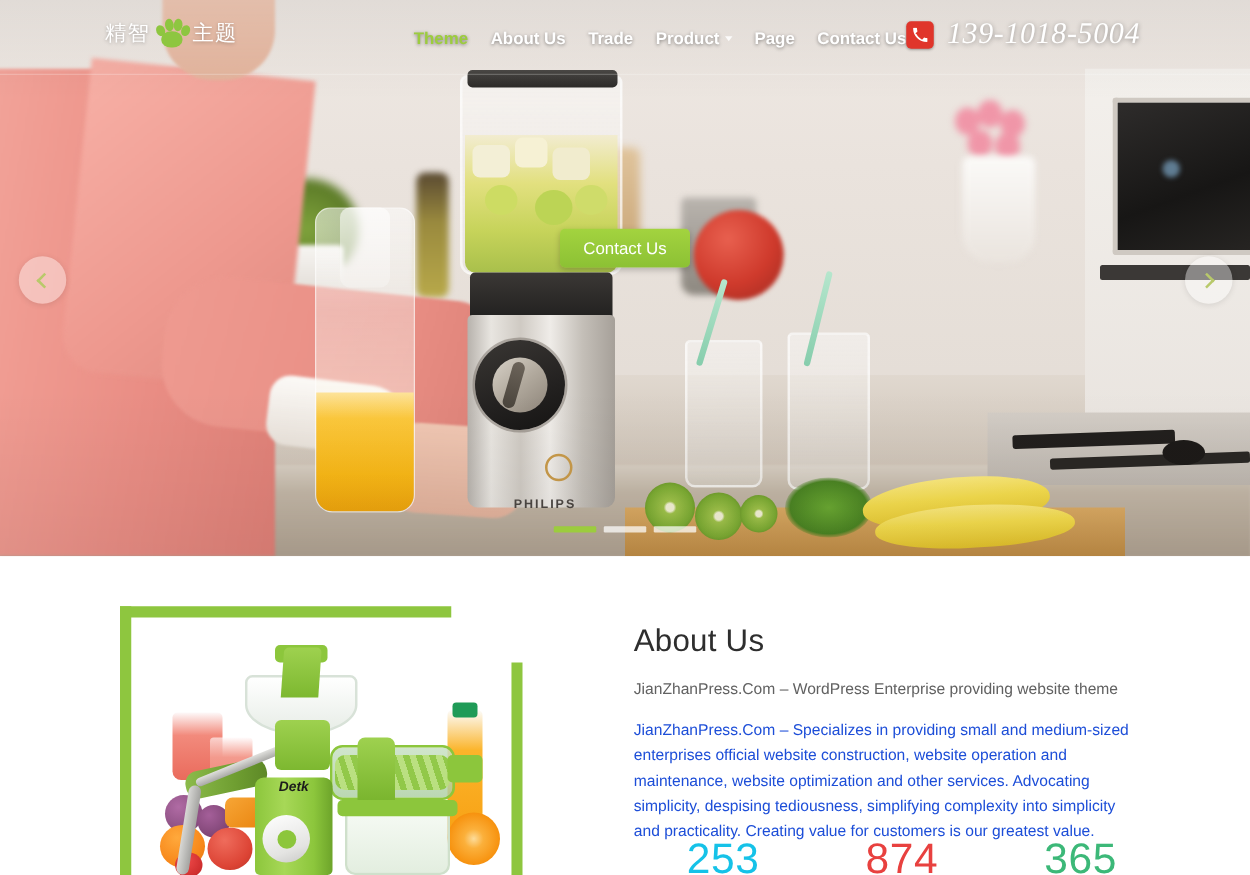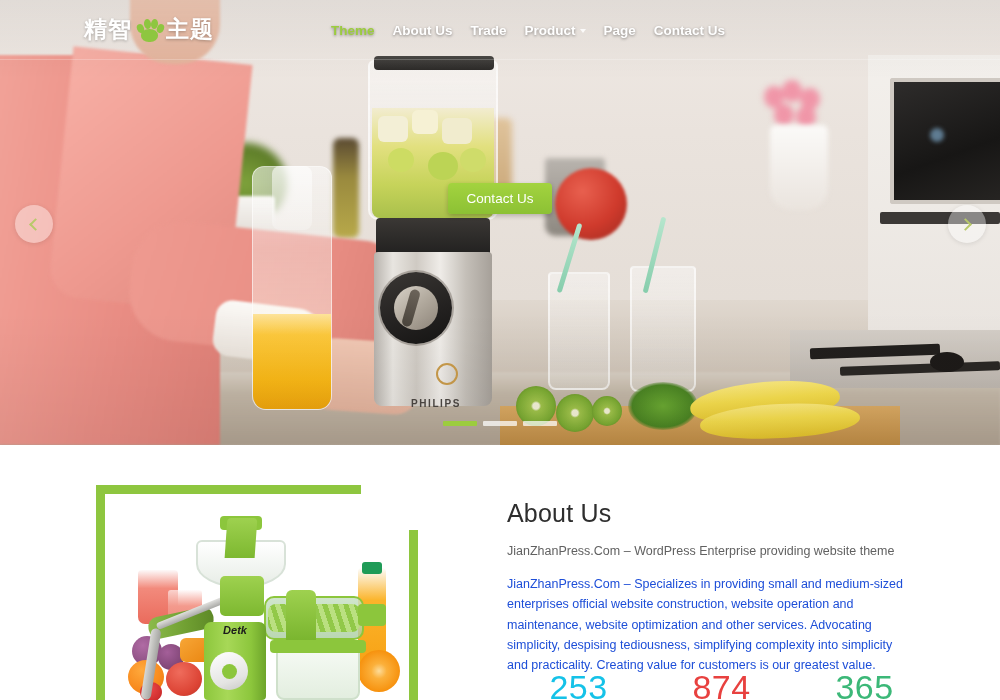--- a/index.html
+++ b/index.html
@@ -276,21 +276,21 @@
   
   .header {
     position:absolute; left:0; top:0; width:1000px; height:60px;
     z-index:40;
     border-bottom:1px solid rgba(255,255,255,.22);
     display:flex; align-items:center;
   }
   .logo {
     position:absolute; left:84px; top:14px;
     display:flex; align-items:center; gap:2px;
-    font-size:23px; font-weight:700; color:#ffffff;
+    font-size:17px; font-weight:400; color:#ffffff;
     text-shadow:0 1px 3px rgba(0,0,0,.28);
     letter-spacing:1px;
   }
   .paw { position:relative; width:26px; height:24px; margin:0 2px; }
   .paw .pad {
     position:absolute; background:#8ec640; border-radius:50%;
   }
   .paw .p1 { width:7px;  height:9px;  left:1px;  top:6px;  transform:rotate(-22deg); }
   .paw .p2 { width:7px;  height:10px; left:8px;  top:1px;  transform:rotate(-7deg); }
   .paw .p3 { width:7px;  height:10px; left:15px; top:1px;  transform:rotate(7deg); }
@@ -658,20 +658,28 @@
         <span class="caret"></span>
       </a>
       <a href="#">
         <span>Page</span>
       </a>
       <a href="#">
         <span>Contact Us</span>
       </a>
     </nav>
 
+    <div class="phone">
+      <span class="phone-icon">
+        <svg width="12" height="12" viewBox="0 0 24 24" fill="#ffffff">
+          <path d="M6.6 10.8c1.9 3.7 5 6.7 8.7 8.6l2.9-2.9c.4-.4.9-.5 1.3-.3 1.2.4 2.5.6 3.9.6.6 0 1 .5 1 1V22c0 .6-.4 1-1 1C10.7 23 1 13.3 1 1.5c0-.6.5-1 1-1h4.2c.6 0 1 .4 1 1 0 1.3.2 2.6.6 3.9.1.4 0 .9-.3 1.3l-2.9 2.9z"></path>
+        </svg>
+      </span>
+      <span class="phone-num">139-1018-5004</span>
+    </div>
   </div>
 
   <section class="about">
 
     <div class="about-img-wrap">
       <div class="frame-top"></div>
       <div class="frame-left"></div>
       <div class="frame-right"></div>
 
       <div class="photo-box">

